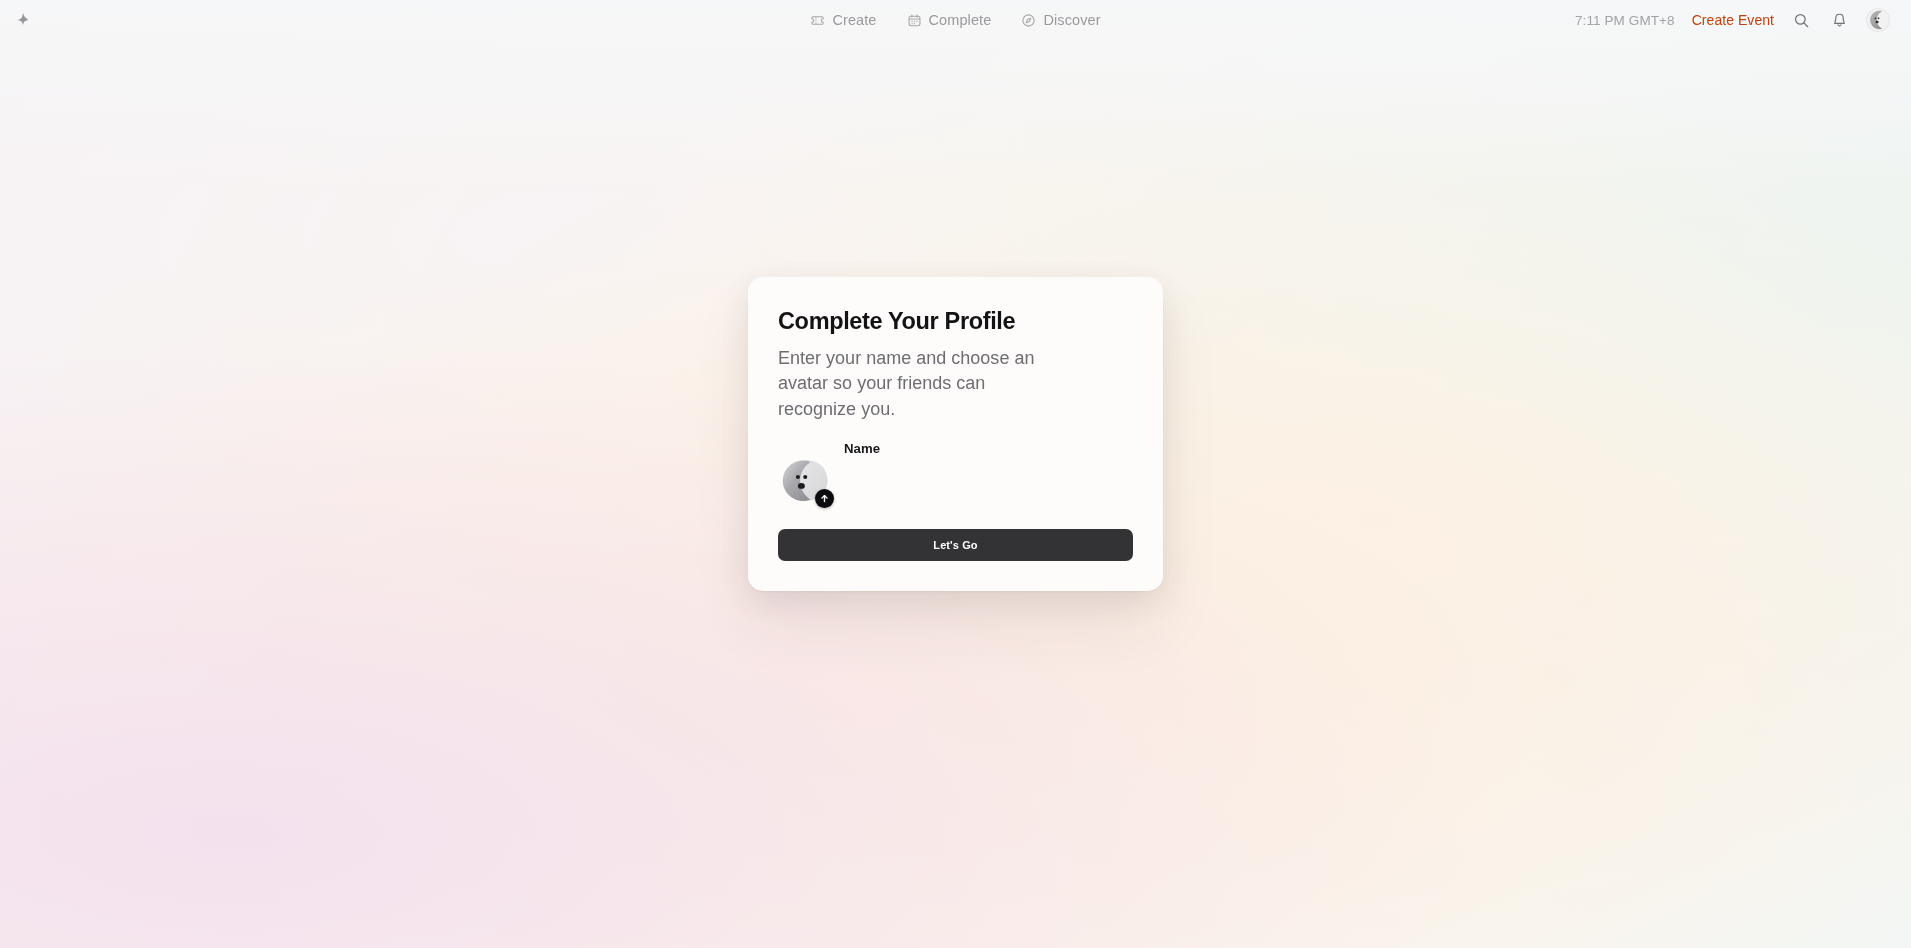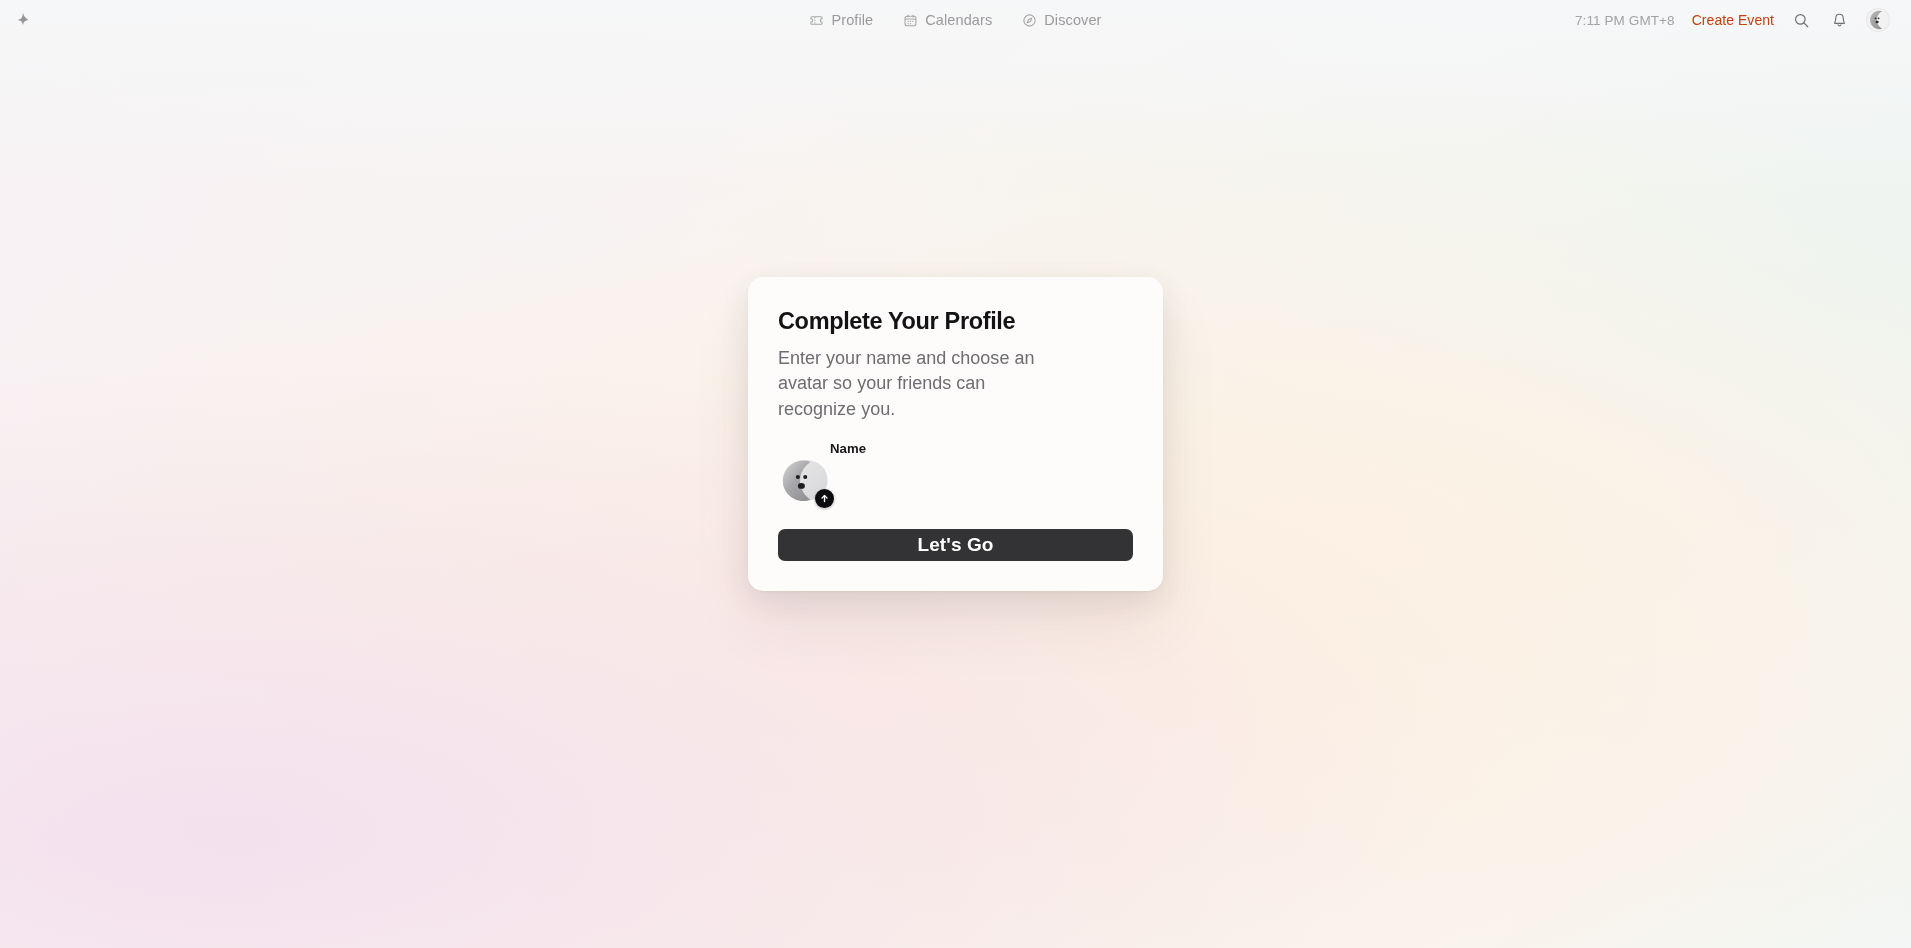--- a/index.html
+++ b/index.html
@@ -165,20 +165,21 @@
     line-height: 1.42;
     color: #6d6d72;
     letter-spacing: 0.01px;
     max-width: 270px;
   }
 
   .profile-row {
     margin-top: 19px;
     display: flex;
     align-items: flex-start;
+    gap: 14px;
   }
 
   
   .avatar-picker {
     position: relative;
     width: 52px;
     height: 52px;
     flex: 0 0 auto;
     margin-top: 14px;
     cursor: pointer;
@@ -236,21 +237,21 @@
 
   .go-button {
     margin-top: 22px;
     width: 100%;
     height: 32px;
     border: none;
     border-radius: 7px;
     background: #333335;
     color: #ffffff;
     font-family: "Liberation Sans", sans-serif;
-    font-size: 19px;
+    font-size: 11px;
     font-weight: 700;
     letter-spacing: 0.1px;
     cursor: pointer;
     display: flex;
     align-items: center;
     justify-content: center;
   }
 </style>
 </head>
 <body>
@@ -268,37 +269,37 @@
 
   <div class="nav-center">
 
     <div class="nav-item">
       <span class="nav-ico">
         <svg width="15" height="15" viewBox="0 0 16 16" aria-hidden="true">
           <path d="M2 5.2 C2 4.5 2.5 4 3.2 4 H12.8 C13.5 4 14 4.5 14 5.2 V6.1 A1.9 1.9 0 0 0 14 9.9 V10.8 C14 11.5 13.5 12 12.8 12 H3.2 C2.5 12 2 11.5 2 10.8 V9.9 A1.9 1.9 0 0 0 2 6.1 Z" fill="none" stroke="#a6a6a9" stroke-width="1.15"></path>
           <path d="M6.3 4.4 V11.6" fill="none" stroke="#a6a6a9" stroke-width="1.05" stroke-dasharray="1.4 1.3"></path>
         </svg>
       </span>
-      <span>Profile</span>
+      <span>Create</span>
     </div>
 
     <div class="nav-item">
       <span class="nav-ico">
         <svg width="15" height="15" viewBox="0 0 16 16" aria-hidden="true">
           <rect x="2.2" y="3.4" width="11.6" height="10.2" rx="2.1" fill="none" stroke="#a6a6a9" stroke-width="1.15"></rect>
           <path d="M2.2 6.5 H13.8" stroke="#a6a6a9" stroke-width="1.05"></path>
           <path d="M5.2 2.2 V4.3 M10.8 2.2 V4.3" stroke="#a6a6a9" stroke-width="1.15" stroke-linecap="round"></path>
           <circle cx="5.4" cy="9" r="0.72" fill="#a6a6a9"></circle>
           <circle cx="8" cy="9" r="0.72" fill="#a6a6a9"></circle>
           <circle cx="10.6" cy="9" r="0.72" fill="#a6a6a9"></circle>
           <circle cx="5.4" cy="11.4" r="0.72" fill="#a6a6a9"></circle>
           <circle cx="8" cy="11.4" r="0.72" fill="#a6a6a9"></circle>
         </svg>
       </span>
-      <span>Calendars</span>
+      <span>Complete</span>
     </div>
 
     <div class="nav-item">
       <span class="nav-ico">
         <svg width="15" height="15" viewBox="0 0 16 16" aria-hidden="true">
           <circle cx="8" cy="8" r="6" fill="none" stroke="#a6a6a9" stroke-width="1.15"></circle>
           <path d="M10.4 5.6 L9.1 9.1 L5.6 10.4 L6.9 6.9 Z" fill="none" stroke="#a6a6a9" stroke-width="1.1" stroke-linejoin="round"></path>
         </svg>
       </span>
       <span>Discover</span>

